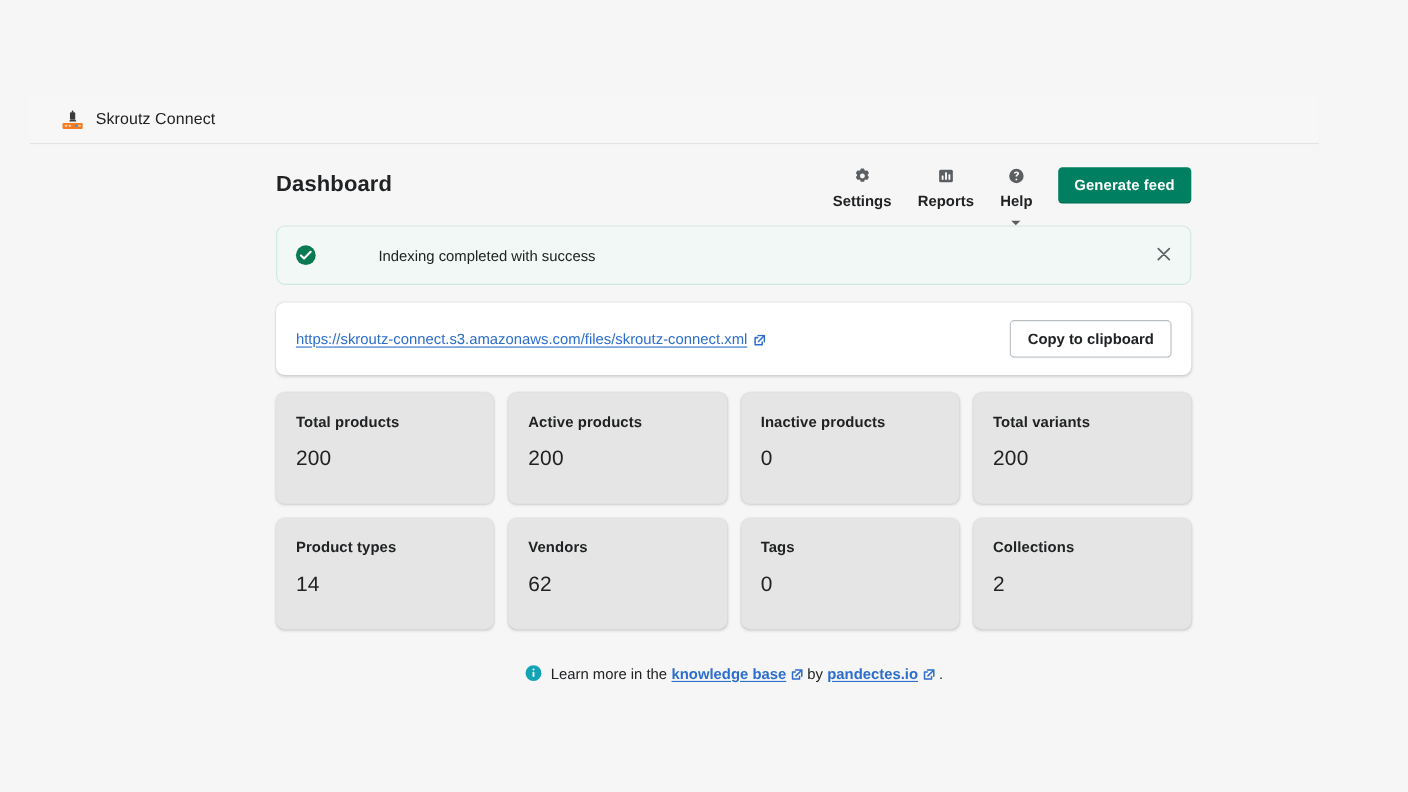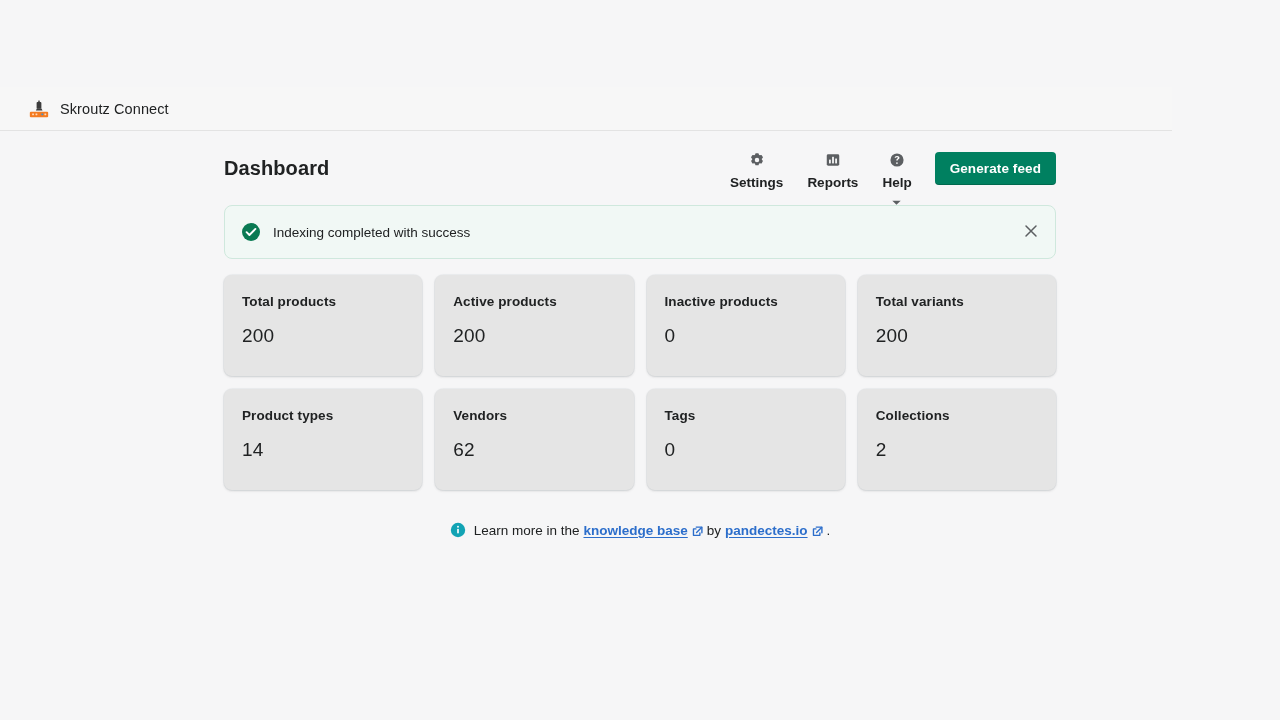--- a/index.html
+++ b/index.html
@@ -11,20 +11,21 @@
     font-family: "Liberation Sans", sans-serif;
     -webkit-font-smoothing: antialiased;
   }
 
   #app {
     position: relative;
     width: 1172px;
     height: 720px;
     overflow: hidden;
     background: #f6f6f7;
+    margin-left: 27px;
   }
 
   
   .appbar {
     position: absolute;
     top: 87px;
     left: 0;
     width: 1280px;
     height: 44px;
     background: #f7f7f7;
@@ -127,20 +128,21 @@
   .banner {
     position: relative;
     display: flex;
     align-items: center;
     background: #f1f8f5;
     border: 1px solid #cfe8dd;
     border-radius: 8px;
     height: 54px;
     padding: 0 16px;
     margin-bottom: 16px;
+    gap: 44px;
   }
   .banner-icon { width: 20px; height: 20px; flex: 0 0 auto; margin-right: 12px; }
   .banner-text { font-size: 13.5px; color: #202223; }
   .banner-close {
     position: absolute;
     right: 10px;
     top: 50%;
     transform: translateY(-50%);
     width: 28px;
     height: 28px;
@@ -323,20 +325,33 @@
         <span class="banner-text">Indexing completed with success</span>
         <button class="banner-close">
           <span>
             <svg width="14" height="14" viewBox="0 0 14 14" aria-hidden="true">
               <path d="M2 2 12 12M12 2 2 12" stroke="#5c5f62" stroke-width="1.5" stroke-linecap="round"></path>
             </svg>
           </span>
         </button>
       </div>
 
+      <div class="card url-card">
+        <a class="url-link" href="#">
+          <span>https://skroutz-connect.s3.amazonaws.com/files/skroutz-connect.xml</span>
+          <span class="ext">
+            <svg width="11" height="11" viewBox="0 0 12 12" aria-hidden="true">
+              <path d="M4.6 1.2h6.2v6.2" fill="none" stroke="#2c6ecb" stroke-width="1.5" stroke-linecap="round" stroke-linejoin="round"></path>
+              <path d="M10.4 1.6 5 7" fill="none" stroke="#2c6ecb" stroke-width="1.5" stroke-linecap="round"></path>
+              <path d="M8.6 7.6v2.6H1.6V3.2h2.7" fill="none" stroke="#2c6ecb" stroke-width="1.5" stroke-linecap="round" stroke-linejoin="round"></path>
+            </svg>
+          </span>
+        </a>
+        <button class="secondary-btn">Copy to clipboard</button>
+      </div>
 
       <div class="stat-grid">
         <div class="stat-card">
           <div class="stat-label">Total products</div>
           <div class="stat-value">200</div>
         </div>
         <div class="stat-card">
           <div class="stat-label">Active products</div>
           <div class="stat-value">200</div>
         </div>

